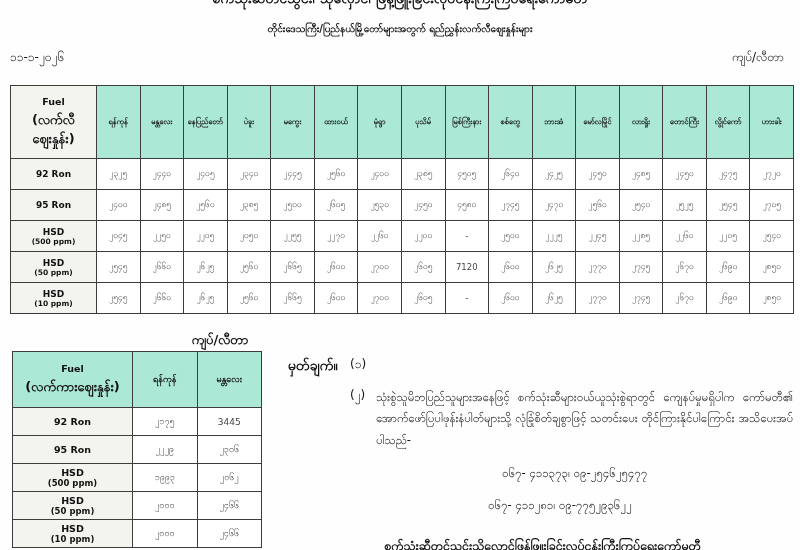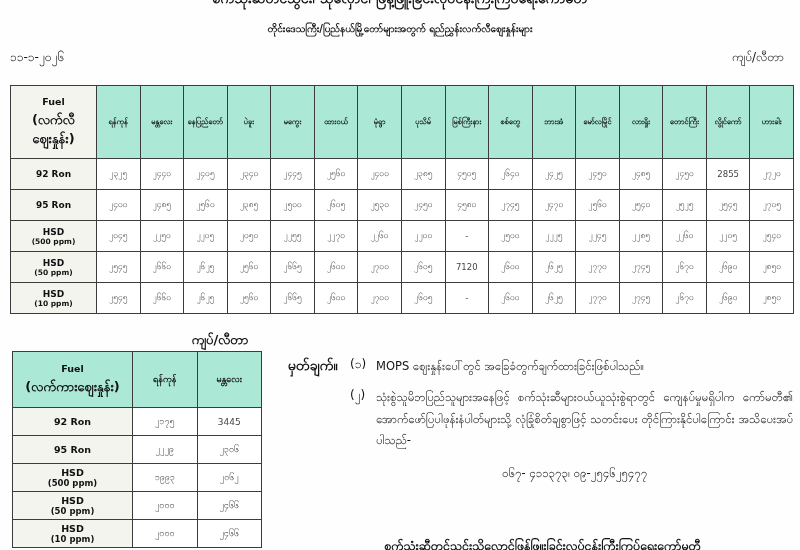--- a/index.html
+++ b/index.html
@@ -97,21 +97,21 @@
           <td class="val">၂၄၄၅</td>
           <td class="val">၂၅၆၀</td>
           <td class="val">၂၄၀၀</td>
           <td class="val">၂၃၈၅</td>
           <td class="val">၄၅၀၅</td>
           <td class="val">၂၆၄၀</td>
           <td class="val">၂၄၂၅</td>
           <td class="val">၂၄၅၀</td>
           <td class="val">၂၄၈၅</td>
           <td class="val">၂၄၅၀</td>
-          <td class="val">2855</td>
+          <td class="val">၂၄၇၅</td>
           <td class="val">၂၇၂၀</td>
         </tr>
         <tr>
           <td class="rowlabel">95 Ron</td>
           <td class="val">၂၄၀၀</td>
           <td class="val">၂၄၈၅</td>
           <td class="val">၂၅၆၀</td>
           <td class="val">၂၃၈၅</td>
           <td class="val">၂၅၀၀</td>
           <td class="val">၂၆၀၅</td>
@@ -224,26 +224,26 @@
           <td class="val">၂၀၀၀</td>
           <td class="val">၂၄၆၆</td>
         </tr>
       </tbody>
     </table>
 
   <div class="notes">
     <div class="nrow">
       <div class="nlabel">မှတ်ချက်။</div>
       <div class="nnum">(၁)</div>
-      <div class="ntext">MOPS ဈေးနှုန်းပေါ်တွင် အခြေခံတွက်ချက်ထားခြင်းဖြစ်ပါသည်။</div>
     </div>
     <div class="nrow">
       <div class="spacer"></div>
       <div class="nnum">(၂)</div>
       <div class="ntext">သုံးစွဲသူမိဘပြည်သူများအနေဖြင့် စက်သုံးဆီများဝယ်ယူသုံးစွဲရာတွင် ကျေနပ်မှုမရှိပါက ကော်မတီ၏ အောက်ဖော်ပြပါဖုန်းနံပါတ်များသို့ လုံခြုံစိတ်ချစွာဖြင့် သတင်းပေး တိုင်ကြားနိုင်ပါကြောင်း အသိပေးအပ်ပါသည်-</div>
     </div>
   </div>
 
   <div class="phone phone1">၀၆၇- ၄၁၁၃၇၃၊ ၀၉-၂၅၄၆၂၅၄၇၇</div>
+  <div class="phone phone2">၀၆၇- ၄၁၁၂၈၁၊ ၀၉-၇၇၅၂၉၃၆၂၂</div>
 
   <div class="footer">စက်သုံးဆီတင်သွင်းသိုလှောင်ဖြန့်ဖြူးခြင်းလုပ်ငန်းကြီးကြပ်ရေးကော်မတီ</div>
 
 </div>
 
 </body></html>

